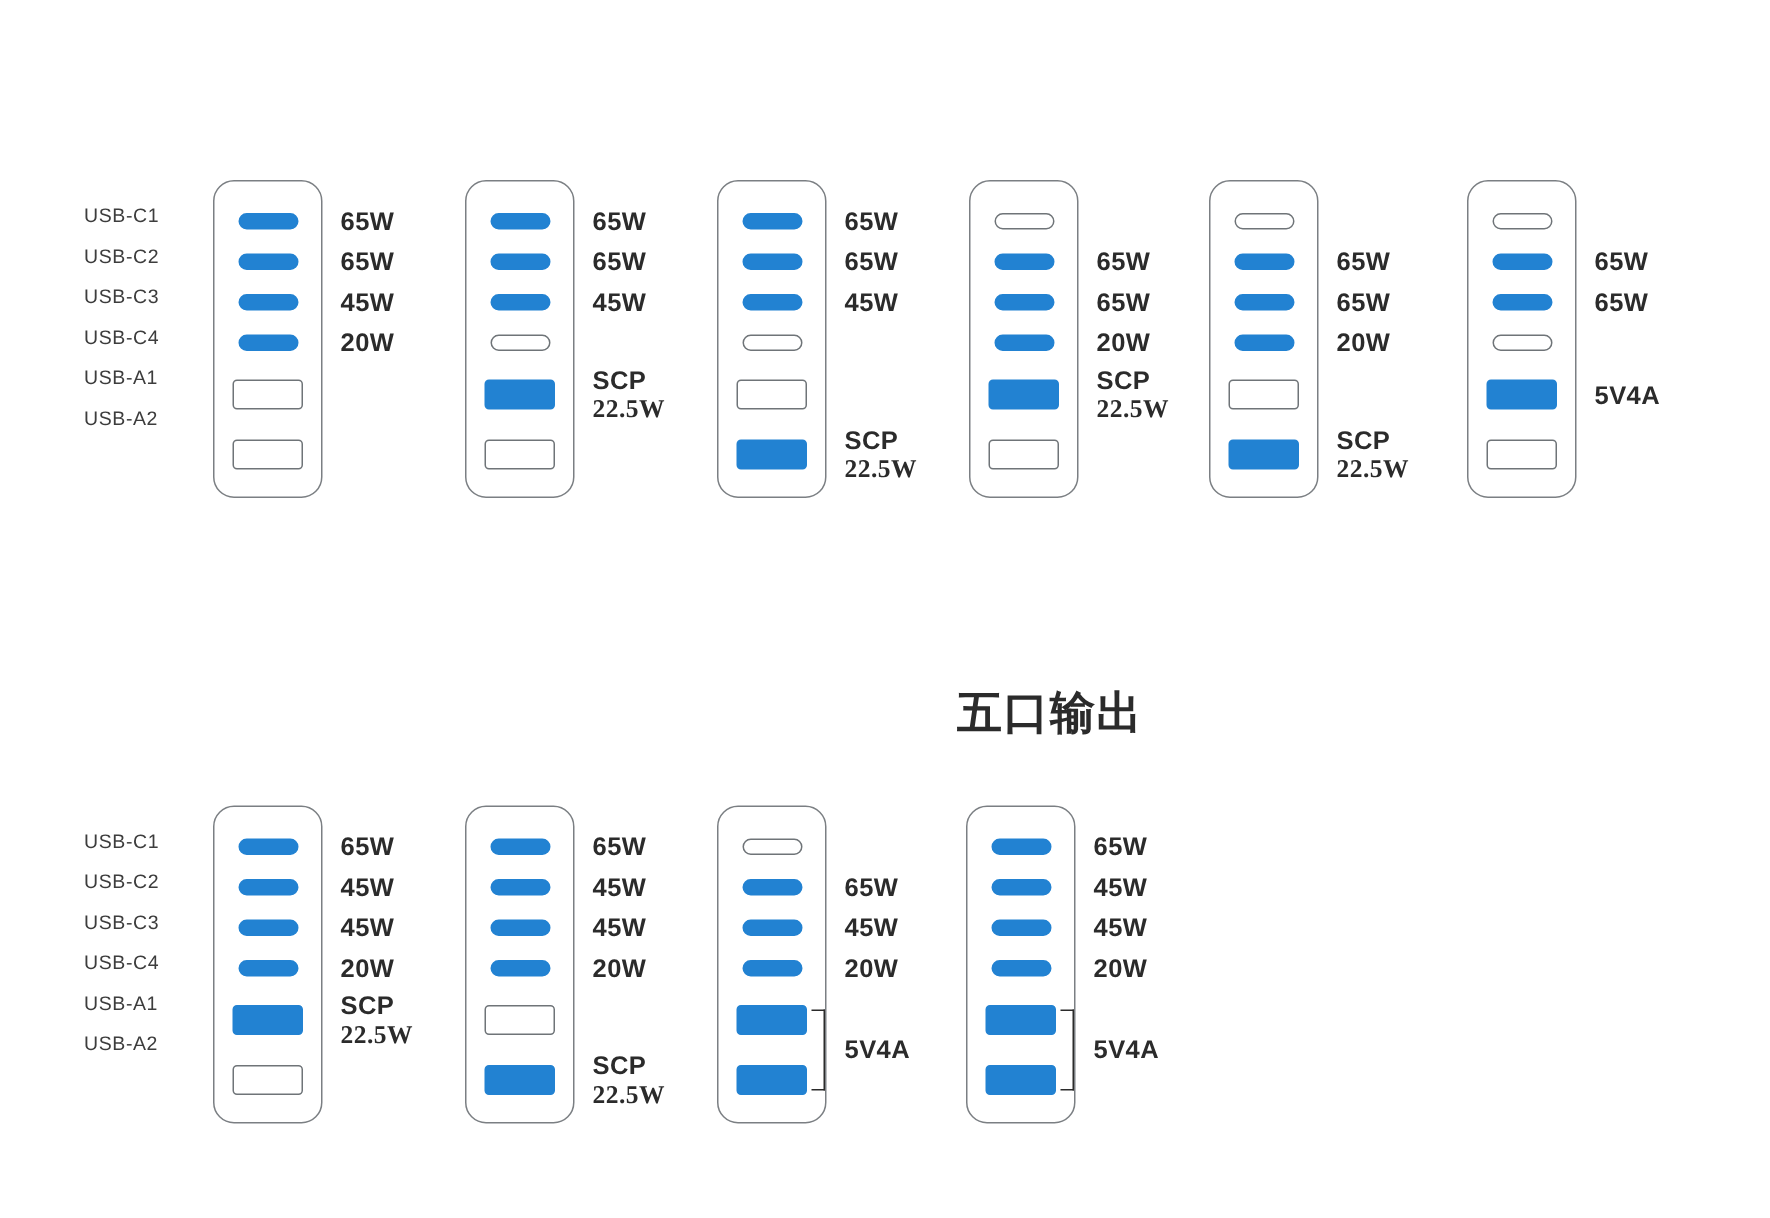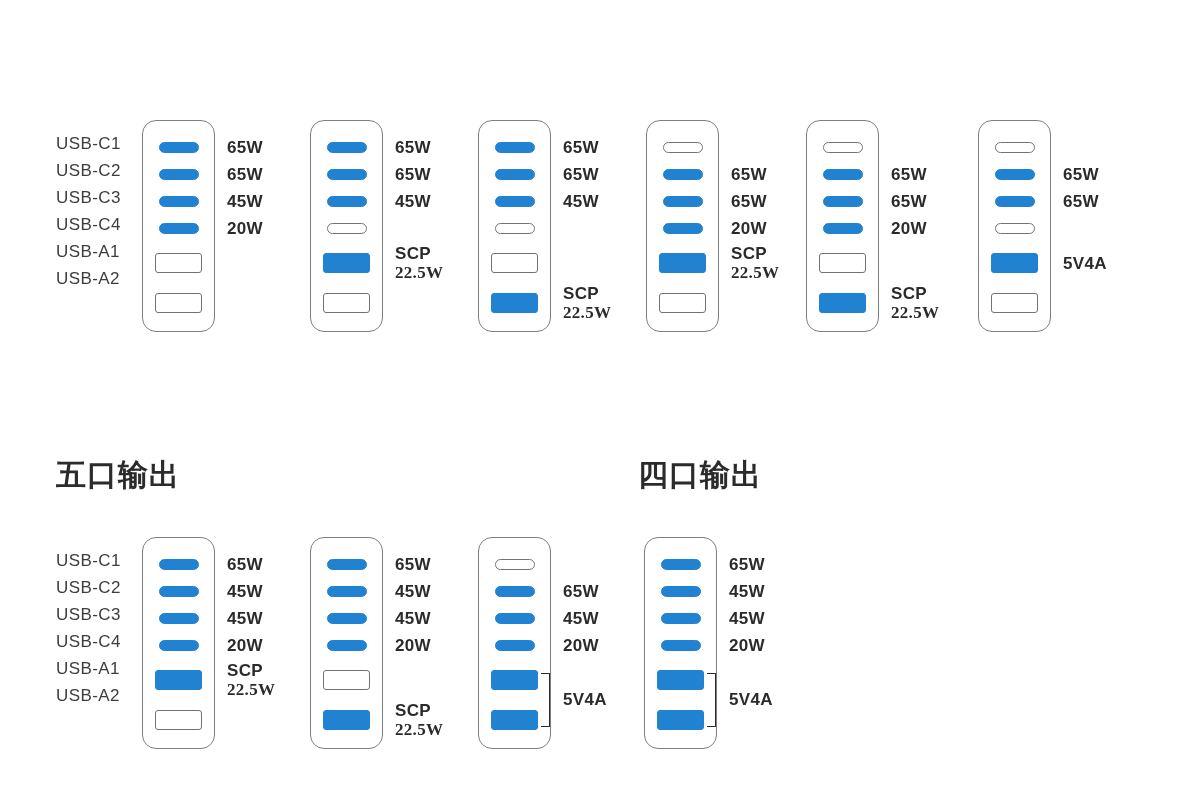--- a/index.html
+++ b/index.html
@@ -25,21 +25,21 @@
     color: #2b2b2b;
     letter-spacing: 1px;
     white-space: nowrap;
   }
 
   
   .label-col { position: absolute; }
   .label-col .port-label {
     position: absolute;
     left: 0;
-    font-size: 17px;
+    font-size: 13px;
     font-weight: 400;
     color: #3d3d3d;
     letter-spacing: 0.4px;
     white-space: nowrap;
     line-height: 14px;
   }
 
   
   .device { position: absolute; }
   .device-body {
@@ -168,21 +168,20 @@
       <div class="port c off" style="top: 22px; left: 17px; width: 40px;"></div>
       <div class="port c on" style="top: 49px; left: 17px; width: 40px;"></div>
       <div class="ann" style="left: 85px; top: 45px;"><span>65W</span></div>
       <div class="port c on" style="top: 76px; left: 17px; width: 40px;"></div>
       <div class="ann" style="left: 85px; top: 72px;"><span>65W</span></div>
       <div class="port c off" style="top: 103px; left: 17px; width: 40px;"></div>
       <div class="port a on" style="top: 133px; left: 13px; width: 47px;"></div>
       <div class="ann" style="left: 85px; top: 133.5px;"><span>5V4A</span></div>
       <div class="port a off" style="top: 173px; left: 13px; width: 47px;"></div>
     </div>
-    <div class="section-title" style="left: 56px; top: 455px;">五口输出</div>
     <div class="label-col" style="left: 56px; top: 554px;">
       <div class="port-label" style="top: 0px;">USB-C1</div>
       <div class="port-label" style="top: 27px;">USB-C2</div>
       <div class="port-label" style="top: 54px;">USB-C3</div>
       <div class="port-label" style="top: 81px;">USB-C4</div>
       <div class="port-label" style="top: 108px;">USB-A1</div>
       <div class="port-label" style="top: 135px;">USB-A2</div>
     </div>
     <div class="device" style="left: 142px; top: 537px;">
       <div class="device-body" style="width: 73px; height: 212px;"></div>
@@ -219,21 +218,21 @@
       <div class="ann" style="left: 85px; top: 45px;"><span>65W</span></div>
       <div class="port c on" style="top: 76px; left: 17px; width: 40px;"></div>
       <div class="ann" style="left: 85px; top: 72px;"><span>45W</span></div>
       <div class="port c on" style="top: 103px; left: 17px; width: 40px;"></div>
       <div class="ann" style="left: 85px; top: 99px;"><span>20W</span></div>
       <div class="port a on" style="top: 133px; left: 13px; width: 47px;"></div>
       <div class="port a on" style="top: 173px; left: 13px; width: 47px;"></div>
       <div class="bracket" style="top: 136px; height: 54px; left: 63px;"></div>
       <div class="ann" style="left: 85px; top: 153px;">5V4A</div>
     </div>
-    <div class="section-title" style="left: 638px; top: 455px;">四口输出</div>
+    <div class="section-title" style="left: 638px; top: 455px;">五口输出</div>
     <div class="device" style="left: 644px; top: 537px;">
       <div class="device-body" style="width: 73px; height: 212px;"></div>
       <div class="port c on" style="top: 22px; left: 17px; width: 40px;"></div>
       <div class="ann" style="left: 85px; top: 18px;"><span>65W</span></div>
       <div class="port c on" style="top: 49px; left: 17px; width: 40px;"></div>
       <div class="ann" style="left: 85px; top: 45px;"><span>45W</span></div>
       <div class="port c on" style="top: 76px; left: 17px; width: 40px;"></div>
       <div class="ann" style="left: 85px; top: 72px;"><span>45W</span></div>
       <div class="port c on" style="top: 103px; left: 17px; width: 40px;"></div>
       <div class="ann" style="left: 85px; top: 99px;"><span>20W</span></div>

